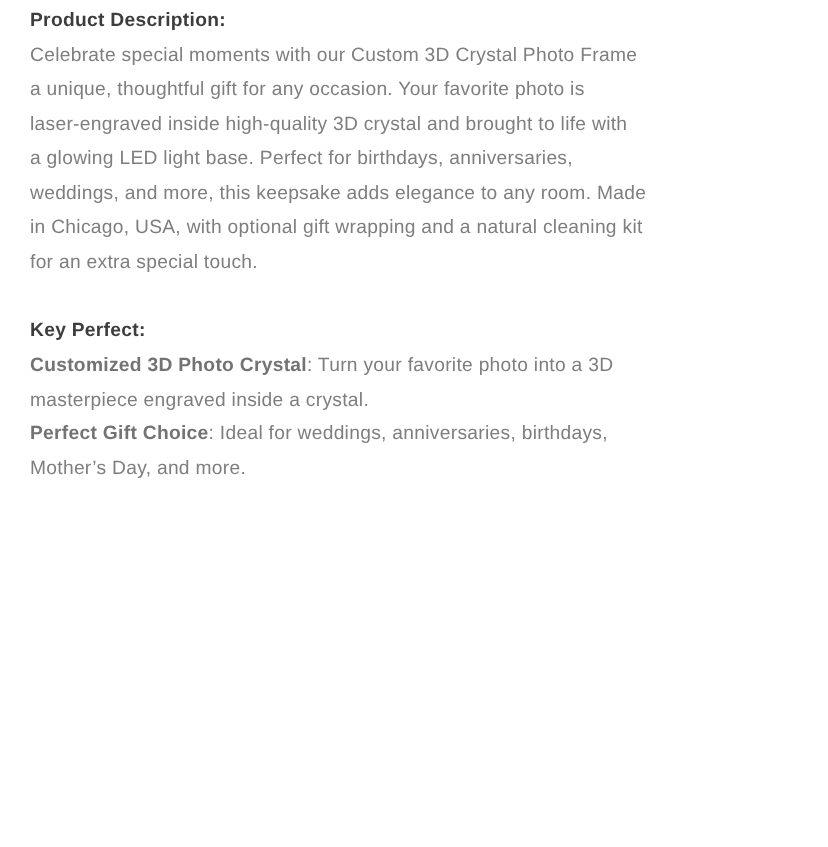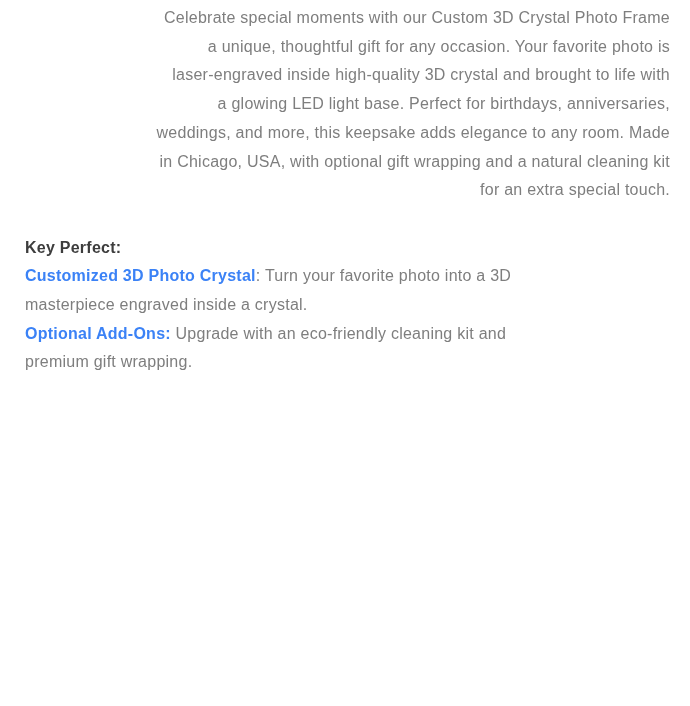--- a/index.html
+++ b/index.html
@@ -15,56 +15,56 @@
     background: #ffffff;
     font-family: "Liberation Sans", "DejaVu Sans", sans-serif;
     font-size: 16px;
     line-height: 28.7px;
     letter-spacing: 0.25px;
     color: #7e7e7e;
     overflow: hidden;
   }
   .pre {
     white-space: pre-line;
-    text-align: right;
   }
   .heading {
     font-weight: 700;
     color: #3d3d3d;
   }
   .bold-label {
     font-weight: 700;
-    color: #3b82f6;
+    color: #737373;
   }
   .gap-above {
     margin-top: 28.7px;
   }
   .feature-line {
     white-space: pre-line;
   }
 </style>
 </head>
 <body>
 
 <div class="page">
 
+  <div class="heading">Product Description:</div>
 
   <div class="pre">Celebrate special moments with our Custom 3D Crystal Photo Frame
 a unique, thoughtful gift for any occasion. Your favorite photo is
 laser-engraved inside high-quality 3D crystal and brought to life with
 a glowing LED light base. Perfect for birthdays, anniversaries,
 weddings, and more, this keepsake adds elegance to any room. Made
 in Chicago, USA, with optional gift wrapping and a natural cleaning kit
 for an extra special touch.</div>
 
   <div class="heading gap-above">Key Perfect:</div>
 
   <div class="feature-line"><span class="bold-label">Customized 3D Photo Crystal</span><span>: Turn your favorite photo into a 3D
 masterpiece engraved inside a crystal.</span></div>
 
 
 
+  <div class="feature-line"><span class="bold-label">Perfect Gift Choice</span><span>: Ideal for weddings, anniversaries, birthdays,
+Mother’s Day, and more.</span></div>
 
-  <div class="feature-line"><span class="bold-label">Optional Add-Ons:</span><span> Upgrade with an eco-friendly cleaning kit and
-premium gift wrapping.</span></div>
 
 
 </div>
 
 </body></html>

